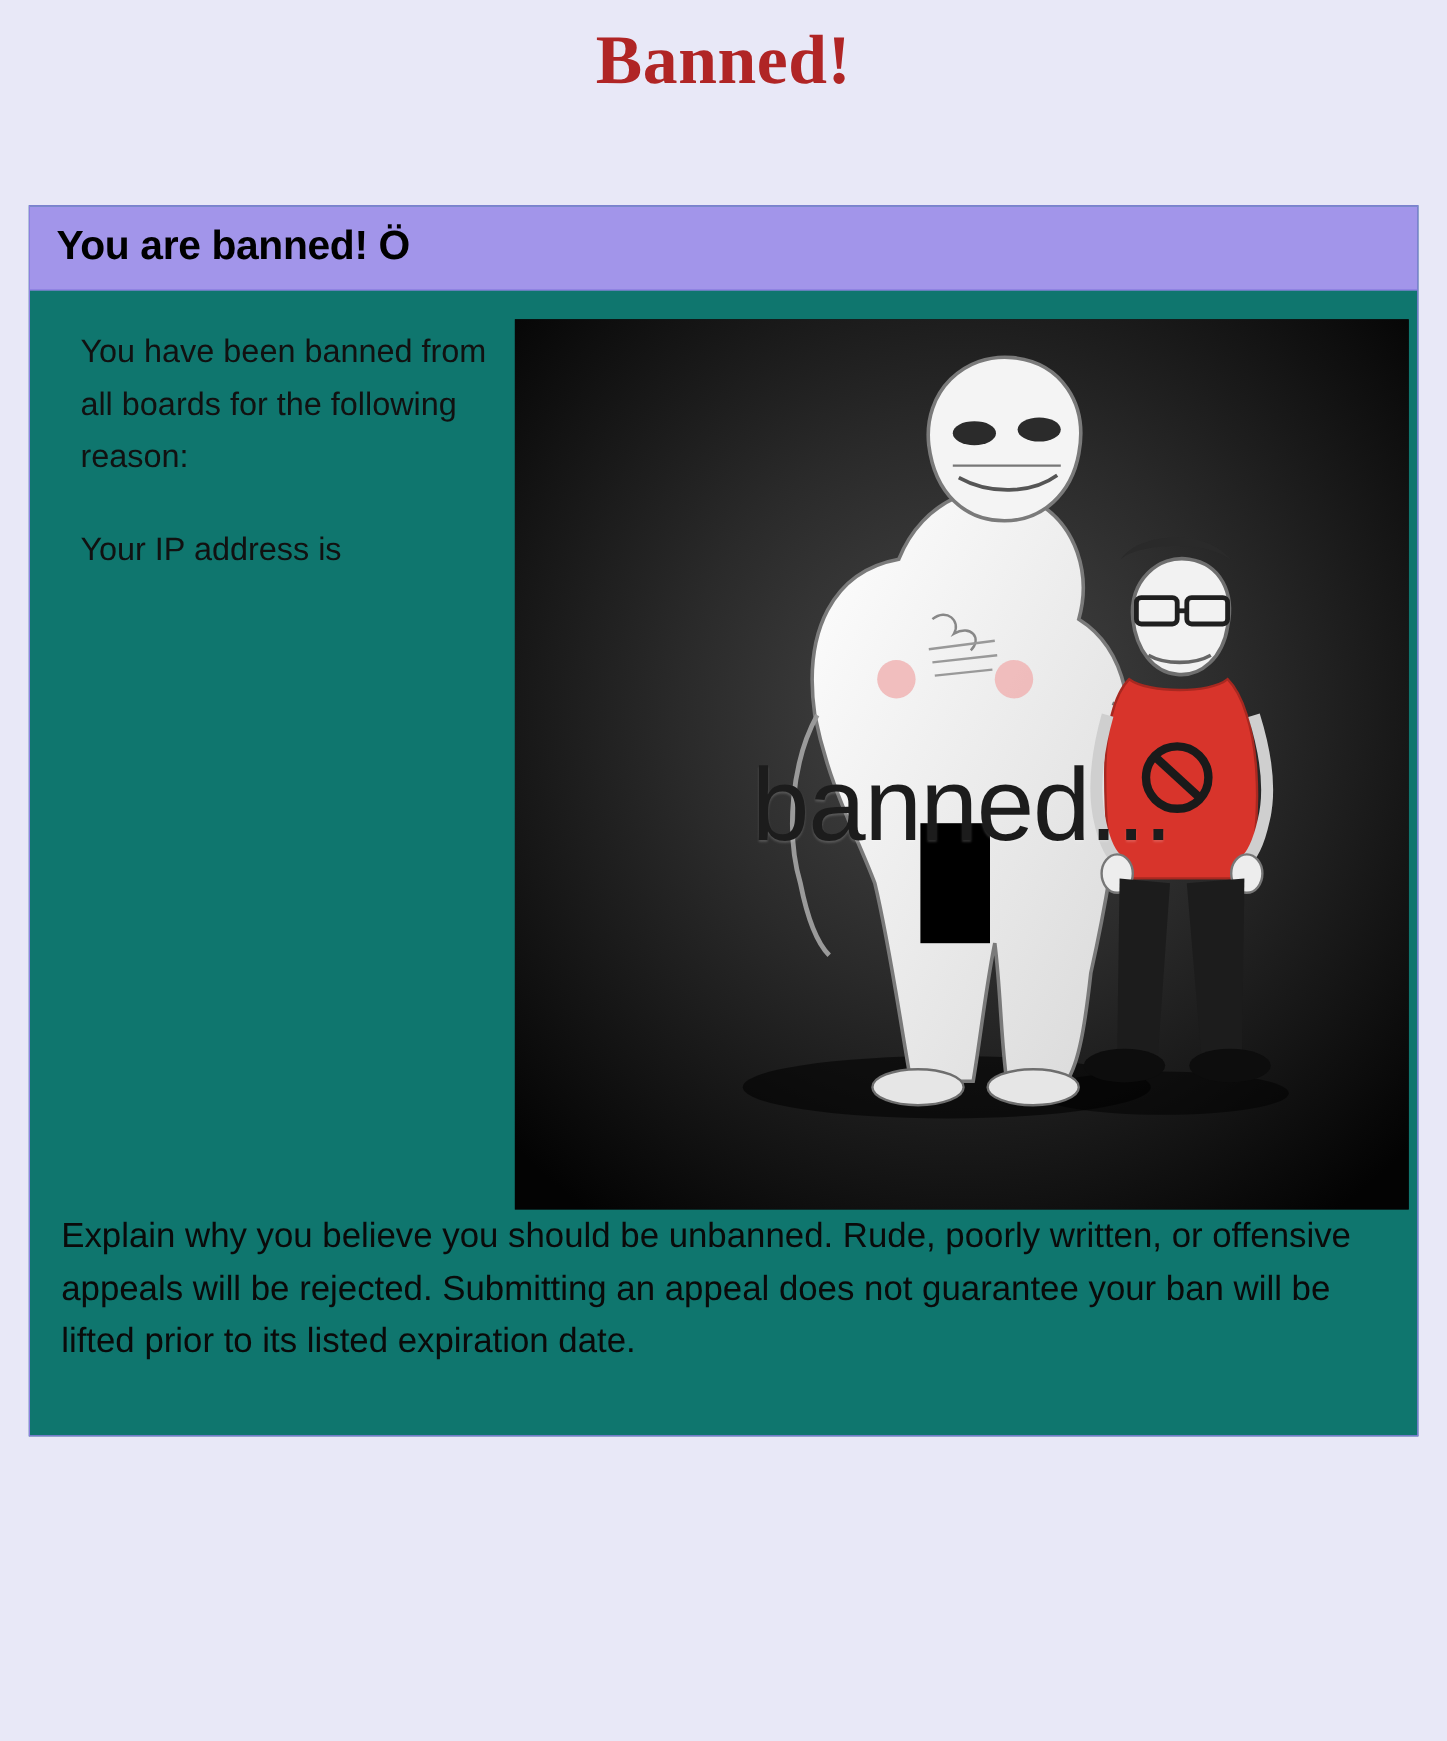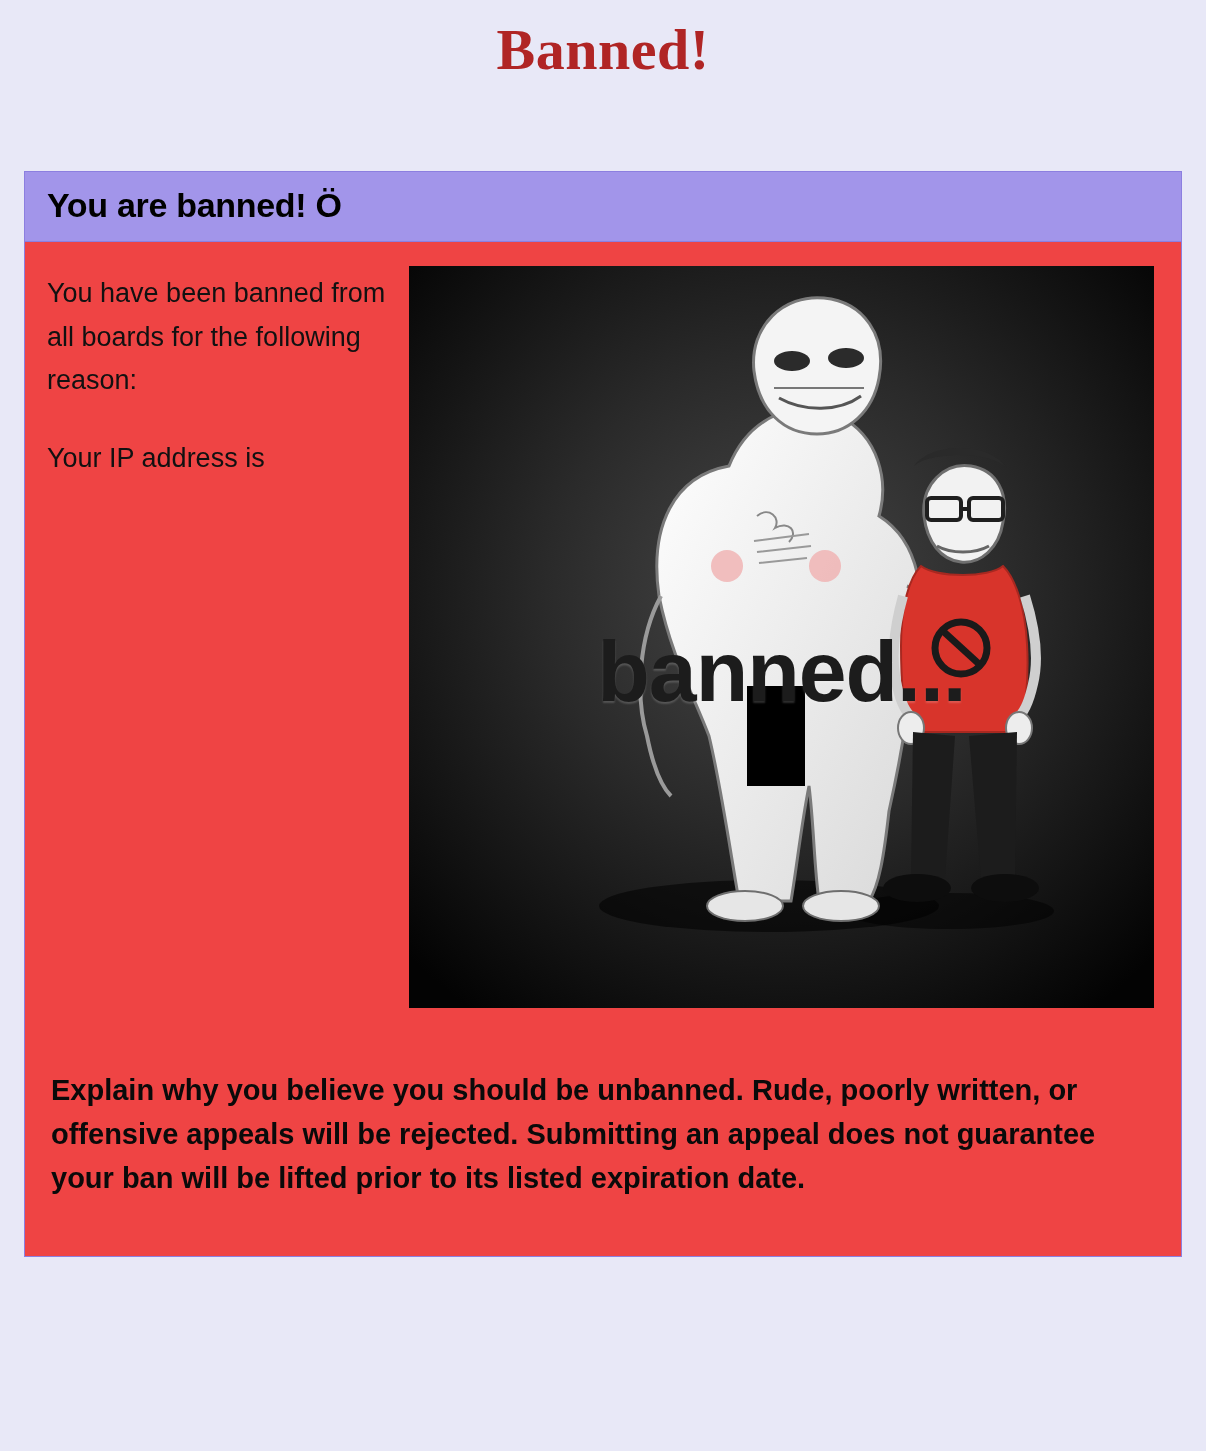--- a/index.html
+++ b/index.html
@@ -20,21 +20,21 @@
     font-size: 58px;
     font-weight: bold;
     letter-spacing: 0.5px;
     padding-top: 16px;
     padding-bottom: 12px;
     margin: 0;
   }
   .panel {
     margin: 76px 24px 0 24px;
     border: 1px solid #8c7fe0;
-    background: #ef4444;
+    background: #0f766e;
     box-sizing: border-box;
   }
   .panel-header {
     background: #a295ea;
     padding: 14px 20px 16px 22px;
     border-bottom: 1px solid #8c7fe0;
   }
   .panel-header h2 {
     margin: 0;
     font-size: 34px;
@@ -42,20 +42,21 @@
     color: #000000;
     letter-spacing: -0.3px;
   }
   .panel-body {
     padding: 24px 22px 26px 22px;
   }
   .content-row {
     display: flex;
     align-items: flex-start;
     gap: 22px;
+    margin-left: 20px;
   }
   .ban-text {
     width: 340px;
     flex: 0 0 340px;
     font-size: 27px;
     line-height: 1.62;
     color: #111111;
     padding-top: 6px;
   }
   .ban-text p {
@@ -88,31 +89,30 @@
     display: block;
   }
   .ban-watermark {
     position: absolute;
     left: 0;
     right: 0;
     top: 48%;
     text-align: center;
     font-family: "Liberation Sans", sans-serif;
     font-size: 86px;
-    font-weight: bold;
+    font-weight: normal;
     color: #1c1c1c;
     letter-spacing: -1px;
     text-shadow: 0 2px 2px rgba(255,255,255,0.18);
     pointer-events: none;
   }
   .appeal-note {
-    margin-top: 60px;
     font-size: 29px;
     line-height: 1.52;
-    font-weight: bold;
+    font-weight: normal;
     color: #0a0a0a;
     padding: 0 4px 30px 4px;
   }
 </style>
 </head>
 <body>
 
 <h1 class="page-title">Banned!</h1>
 
 <div class="panel">

